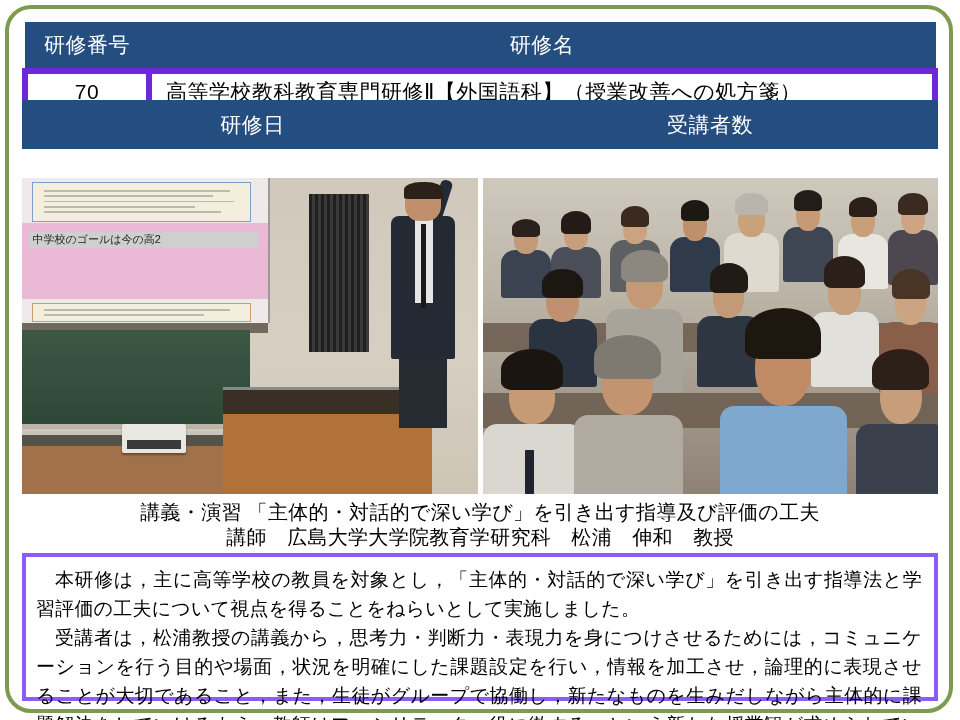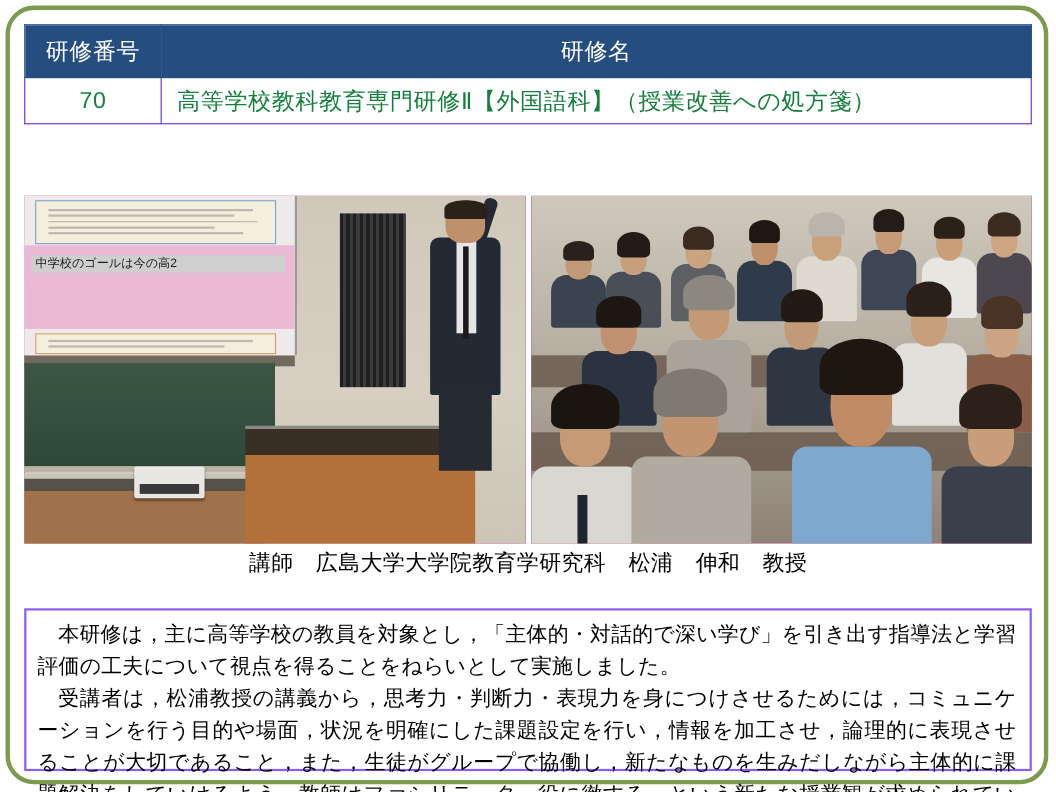--- a/index.html
+++ b/index.html
@@ -24,26 +24,26 @@
     box-sizing: border-box;
     pointer-events: none;
   }
   
   .info-table {
     position: absolute;
     border-collapse: collapse;
     table-layout: fixed;
   }
   .info-table td {
-    border: 1px solid #6d28d9;
+    border: 6px solid #6d28d9;
     padding: 0;
     text-align: center;
     vertical-align: middle;
     font-size: 21px;
-    color: #15803d;
+    color: #000000;
     letter-spacing: 0.5px;
     white-space: nowrap;
   }
   .info-table td.hd {
     background: #244E80;
     color: #ffffff;
     border: 1px solid #244E80;
     font-size: 21px;
   }
   #table-top { left: 22px; top: 22px; width: 916px; }
@@ -129,21 +129,21 @@
     font-size: 20px;
     color: #000;
     line-height: 25px;
     letter-spacing: .3px;
   }
   
   #desc-box {
     position: absolute;
     left: 22px; top: 553px;
     width: 916px; height: 148px;
-    border: 2px solid #8b5cf6;
+    border: 4px solid #8b5cf6;
     box-sizing: border-box;
     background: #ffffff;
     padding: 8px 12px 0 10px;
   }
   #desc-box p {
     margin: 0;
     font-size: 19px;
     line-height: 29px;
     color: #000;
     text-indent: 1em;
@@ -166,20 +166,24 @@
     </tr>
     <tr class="row-body">
       <td>70</td>
       <td class="cell-name">高等学校教科教育専門研修Ⅱ【外国語科】（授業改善への処方箋）</td>
     </tr>
   </tbody>
     </table>
 
   <table class="info-table" id="table-bottom">
     <tbody>
+        <tr class="row-head">
+      <td class="hd" style="width:459px;">研修日</td>
+      <td class="hd">受講者数</td>
+    </tr>
   </tbody>
     </table>
 
   <div class="photo" id="photo-left">
     <div class="wall"></div>
     <div class="board-top"></div>
     <div class="board"></div>
     <div class="speaker-col"></div>
     <div class="screen">
       <div class="slide-top">
@@ -300,20 +304,21 @@
       <div class="hair" style="left:20%; top:2%;  width:60%; height:26%; background:#1e1710;"></div>
     </div>
     <div class="person" style="left:82%; top:52%; width:20%; height:50%;">
       <div class="torso" style="left:0; top:52%; width:100%; height:48%; background:#3a3f4c;"></div>
       <div class="head" style="left:26%; top:16%; width:46%; height:36%; background:#c79e79;"></div>
       <div class="hair" style="left:18%; top:4%;  width:62%; height:26%; background:#2d2018;"></div>
     </div>
   </div>
 
   <div id="caption">
+    <div>講義・演習 「主体的・対話的で深い学び」を引き出す指導及び評価の工夫</div>
     <div>講師　広島大学大学院教育学研究科　松浦　伸和　教授</div>
   </div>
 
   <div id="desc-box">
     <p>本研修は，主に高等学校の教員を対象とし，「主体的・対話的で深い学び」を引き出す指導法と学習評価の工夫について視点を得ることをねらいとして実施しました。</p>
     <p>受講者は，松浦教授の講義から，思考力・判断力・表現力を身につけさせるためには，コミュニケーションを行う目的や場面，状況を明確にした課題設定を行い，情報を加工させ，論理的に表現させることが大切であること，また，生徒がグループで協働し，新たなものを生みだしながら主体的に課題解決をしていけるよう，教師はファシリテーター役に徹する，という新たな授業観が求められていること等を学びました。</p>
   </div>
 
 </div>
 

